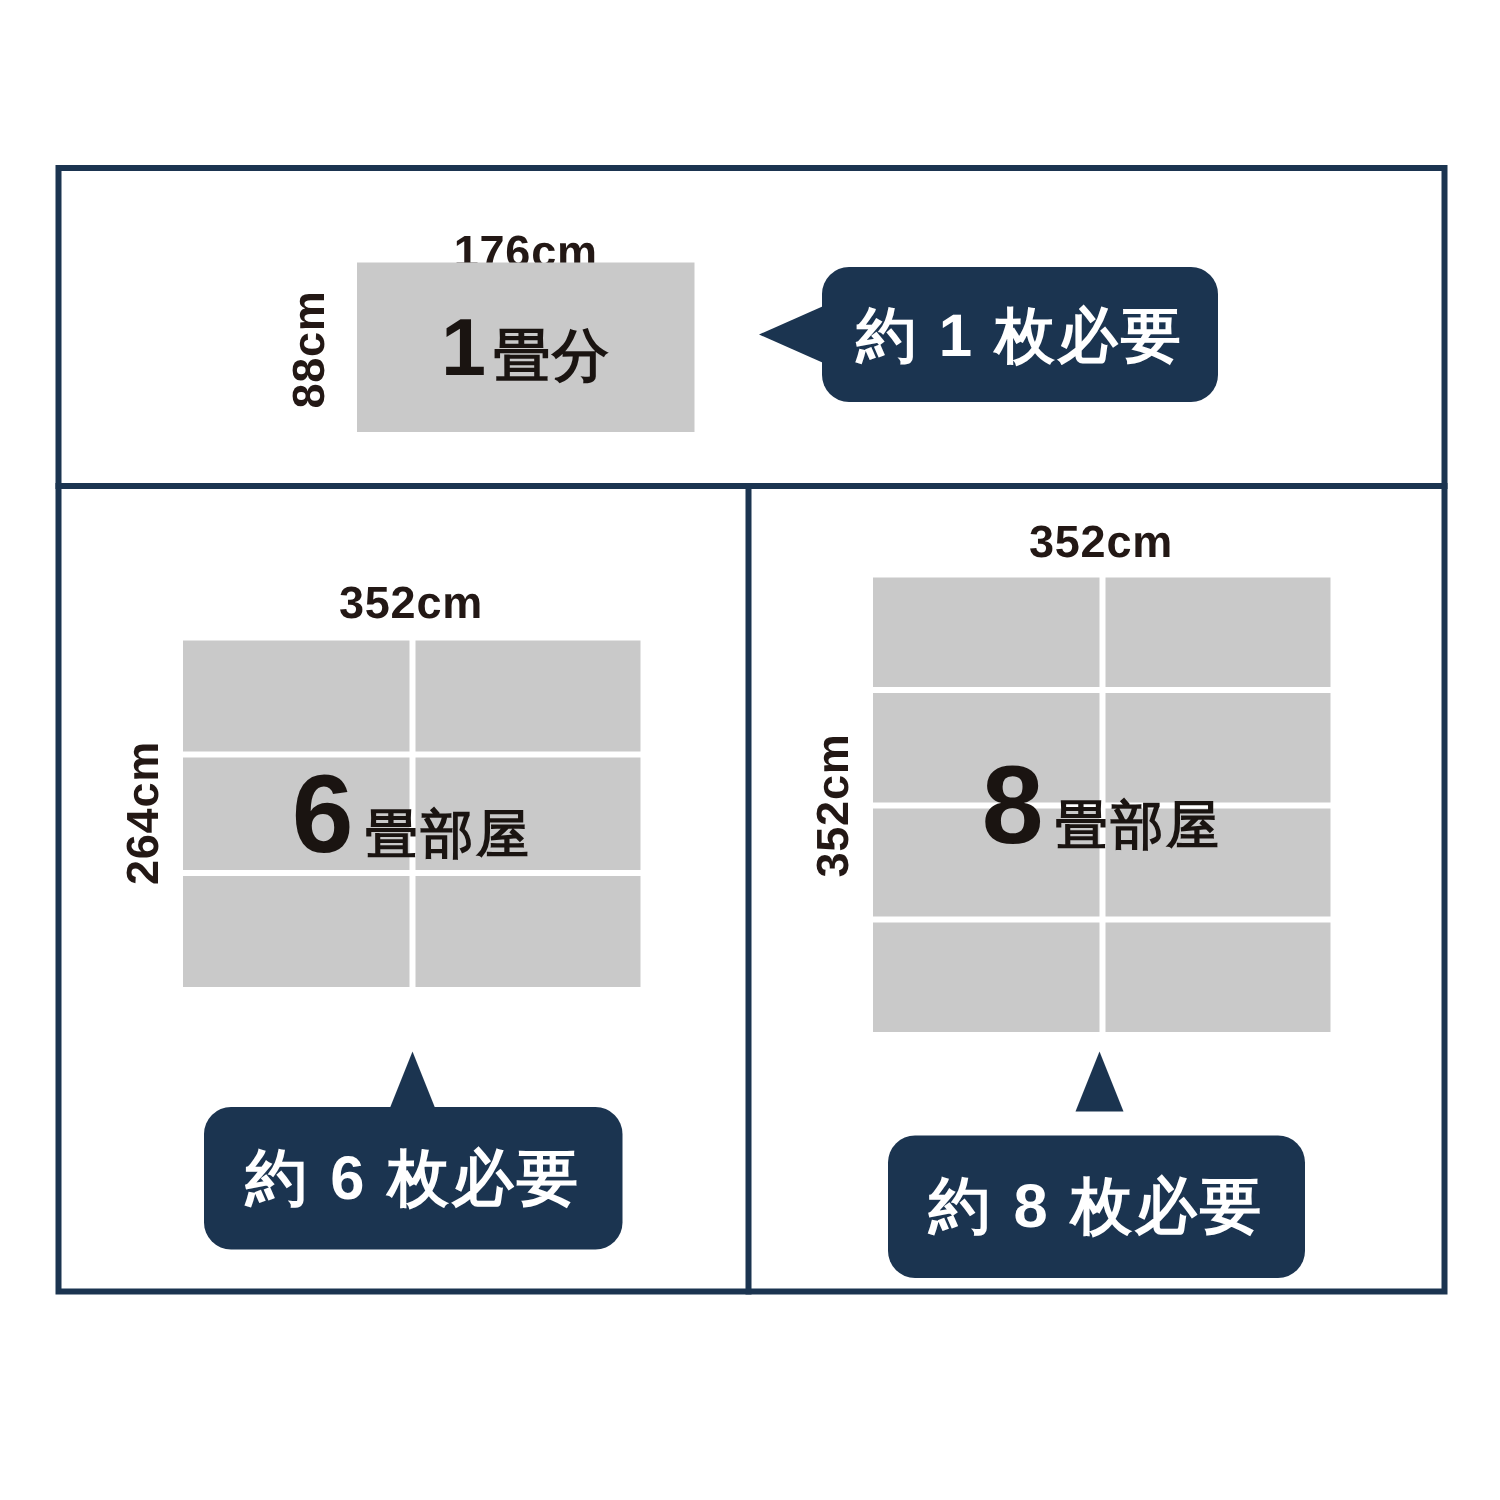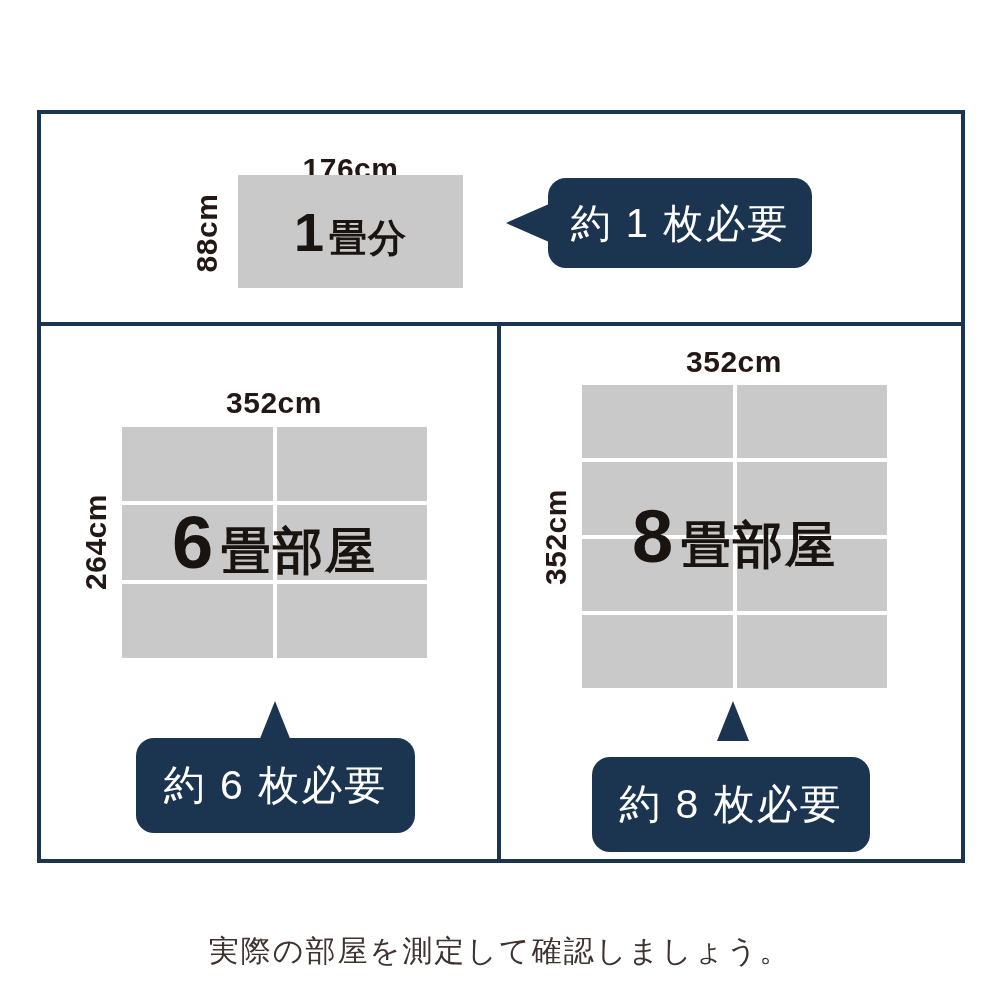--- a/index.html
+++ b/index.html
@@ -70,26 +70,26 @@
   .grid-6{left:122px;top:427px;width:305px;height:231px;}
   .grid-8{left:582px;top:385px;width:305px;height:303px;}
   .cell{background:var(--gray);}
   .room-label{
     position:absolute;display:flex;align-items:center;justify-content:center;
   }
   .room-label .inner{display:flex;align-items:baseline;gap:8px;}
   .label-6{left:122px;top:427px;width:305px;height:231px;}
   .label-8{left:582px;top:385px;width:305px;height:303px;}
   .num-l{font-size:74px;}
-  .unit-l{font-size:50px;letter-spacing:2px;text-align:center;}
+  .unit-l{font-size:35px;letter-spacing:2px;text-align:center;}
   
   .bubble{
     position:absolute;background:var(--navy);border-radius:18px;
     display:flex;align-items:center;justify-content:center;
-    color:#ffffff;font-weight:400;letter-spacing:2px;
+    color:#ffffff;font-weight:700;letter-spacing:2px;
   }
   .bubble-1{left:548px;top:178px;width:264px;height:90px;font-size:40px;}
   .bubble-6{left:136px;top:738px;width:279px;height:95px;font-size:41px;}
   .bubble-8{left:592px;top:737px;width:278px;height:95px;font-size:41px;margin-top:20px;}
   .tail{position:absolute;width:0;height:0;}
   .tail-left{
     left:506px;top:204px;
     border-top:19px solid transparent;
     border-bottom:19px solid transparent;
     border-right:43px solid var(--navy);
@@ -176,15 +176,14 @@
       <span class="num num-l">8</span>
       <span class="unit unit-l">畳部屋</span>
     </div>
   </div>
 
   <div class="tail tail-up tail-8"></div>
   <div class="bubble bubble-8">
     <span>約 8 枚必要</span>
   </div>
 
-  <div class="footer-line footer-2">実際の部屋を測定して確認しましょう。</div>
 
 </div>
 
 </body></html>

